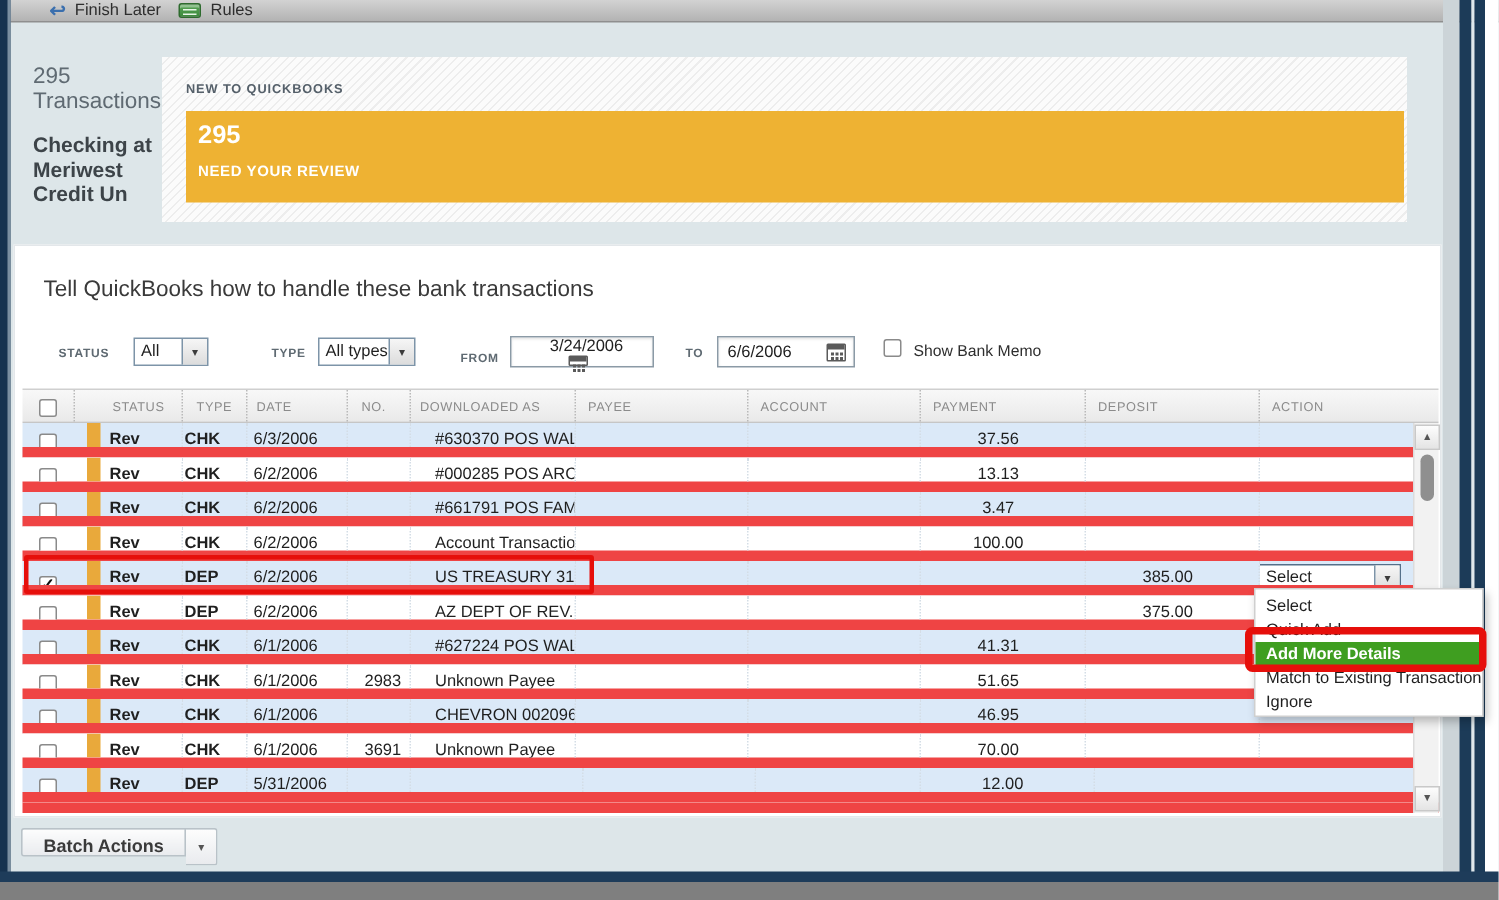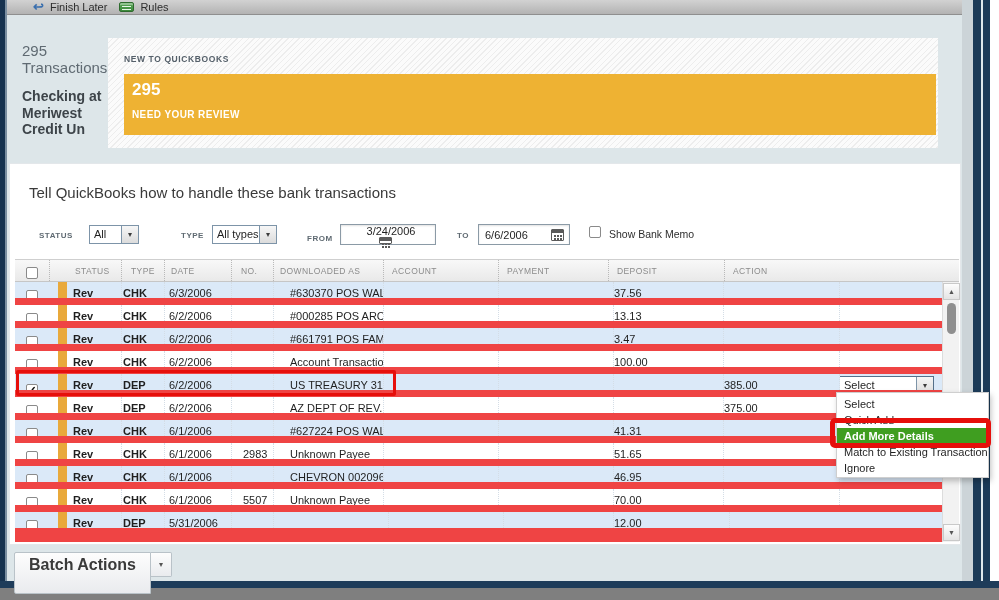--- a/index.html
+++ b/index.html
@@ -75,21 +75,21 @@
   .c4 { width:42px; } .c5 { width:110px; } .c6 { width:115px; } .c7 { width:115px; }
   .c8 { width:110px; } .c9 { width:116px; } .c10 { width:103px; }
   .trow .c0 { padding-left:11px; padding-top:5px; border-left:none; }
   .trow .c1 { position:relative; padding-left:24px; font-weight:bold; border-left:none; }
   .strip { position:absolute; left:9px; top:0; width:9px; height:100%; background:#e9a93b; }
   .trow .c2 { padding-left:1px; font-weight:bold; }
   .trow .c3 { padding-left:4px; }
   .trow .c4 { padding-left:11px; }
   .trow .c5 { padding-left:16px; }
   .trow .c6, .trow .c7 { padding-left:8px; }
-  .num { text-align:left; padding-right:6px; }
+  .num { text-align:center; padding-right:6px; }
   .th.c1 { padding-left:25px; border-left:1px dotted #b9b9b9; } .th.c2 { padding-left:9px; } .th.c3 { padding-left:6px; }
   .th.c4 { padding-left:9px; } .th.c5 { padding-left:6px; } .th.c6 { padding-left:8px; } .th.c7 { padding-left:8px; }
   .th.c8 { padding-left:8px; } .th.c9 { padding-left:8px; } .th.c10 { padding-left:8px; }
   .th-check { width:34px; padding-left:11px; padding-top:5px; height:100%; }
   .action-combo { width:95px; margin-top:2px; margin-left:-1px; border-color:#5c7priv}
   .action-combo { border:1px solid #55708a; }
   .partial-row { height:6px; overflow:hidden; }
 
   
   .vscroll { position:absolute; left:932px; top:118px; width:17px; height:260px; background:#f2f2f2; border-left:1px solid #dcdcdc; }
@@ -102,21 +102,21 @@
   .menu { position:absolute; left:836px; top:392px; width:153px; height:86px; background:#ffffff; border:1px solid #cfcfcf; box-shadow:2px 3px 6px rgba(0,0,0,.25); z-index:50; padding-top:3px; }
   .menu-item { height:16px; line-height:16px; font-size:11px; color:#1f1f1f; padding-left:7px; white-space:nowrap; overflow:hidden; }
   .menu-item.hl { color:#ffffff; font-weight:bold; }
 
   
   .anno-row { position:absolute; left:16px; top:370px; width:380px; height:26px; border:3px solid #e60f0b; border-radius:2px; z-index:60; pointer-events:none; }
   .anno-menu { position:absolute; left:830px; top:418px; width:161px; height:30px; border:5px solid #e60f0b; border-radius:5px; z-index:60; pointer-events:none; }
 
   
   .batch { position:absolute; left:14px; top:552px; display:flex; z-index:8; }
-  .batch-main { height:42px; padding:0 14px; background:linear-gradient(#fdfdfd,#e9ebee); border:1px solid #b9c2c8; border-radius:2px 0 0 2px; font-size:16px; font-weight:bold; color:#3a3a3a; line-height:23px; }
+  .batch-main { height:19px; padding:0 14px; background:linear-gradient(#fdfdfd,#e9ebee); border:1px solid #b9c2c8; border-radius:2px 0 0 2px; font-size:12px; font-weight:bold; color:#3a3a3a; line-height:23px; }
   .batch-arrow { width:21px; height:25px; background:linear-gradient(#fdfdfd,#e9ebee); border:1px solid #b9c2c8; border-left:none; border-radius:0 2px 2px 0; text-align:center; font-size:8px; color:#555; line-height:23px; }
 </style>
 </head>
 <body>
 
 <div class="screen">
 
   <div class="toolbar">
     <div class="tb-btn">
       <span class="icon-back">↩</span>
@@ -179,20 +179,21 @@
     <div class="memo-label">Show Bank Memo</div>
 
     <div class="table">
       <div class="thead">
         <div class="th-check"><span class="cb"></span></div>
         <div class="th c1">STATUS</div>
         <div class="th c2">TYPE</div>
         <div class="th c3">DATE</div>
         <div class="th c4">NO.</div>
         <div class="th c5">DOWNLOADED AS</div>
+        <div class="th c6">PAYEE</div>
         <div class="th c7">ACCOUNT</div>
         <div class="th c8">PAYMENT</div>
         <div class="th c9">DEPOSIT</div>
         <div class="th c10">ACTION</div>
       </div>
       <div class="tbody">
           <div class="trow blue">
             <div class="c c0"><span class="cb"></span></div>
             <div class="c c1"><span class="strip"></span><span>Rev</span></div>
             <div class="c c2">CHK</div>
@@ -310,21 +311,21 @@
             <div class="c c7"></div>
             <div class="c c8 num">46.95</div>
             <div class="c c9 num"></div>
             <div class="c c10"></div>
           </div>
           <div class="trow">
             <div class="c c0"><span class="cb"></span></div>
             <div class="c c1"><span class="strip"></span><span>Rev</span></div>
             <div class="c c2">CHK</div>
             <div class="c c3">6/1/2006</div>
-            <div class="c c4">5507</div>
+            <div class="c c4">3691</div>
             <div class="c c5">Unknown Payee</div>
             <div class="c c6"></div>
             <div class="c c7"></div>
             <div class="c c8 num">70.00</div>
             <div class="c c9 num"></div>
             <div class="c c10"></div>
           </div>
           <div class="trow blue">
             <div class="c c0"><span class="cb"></span></div>
             <div class="c c1"><span class="strip"></span><span>Rev</span></div>

